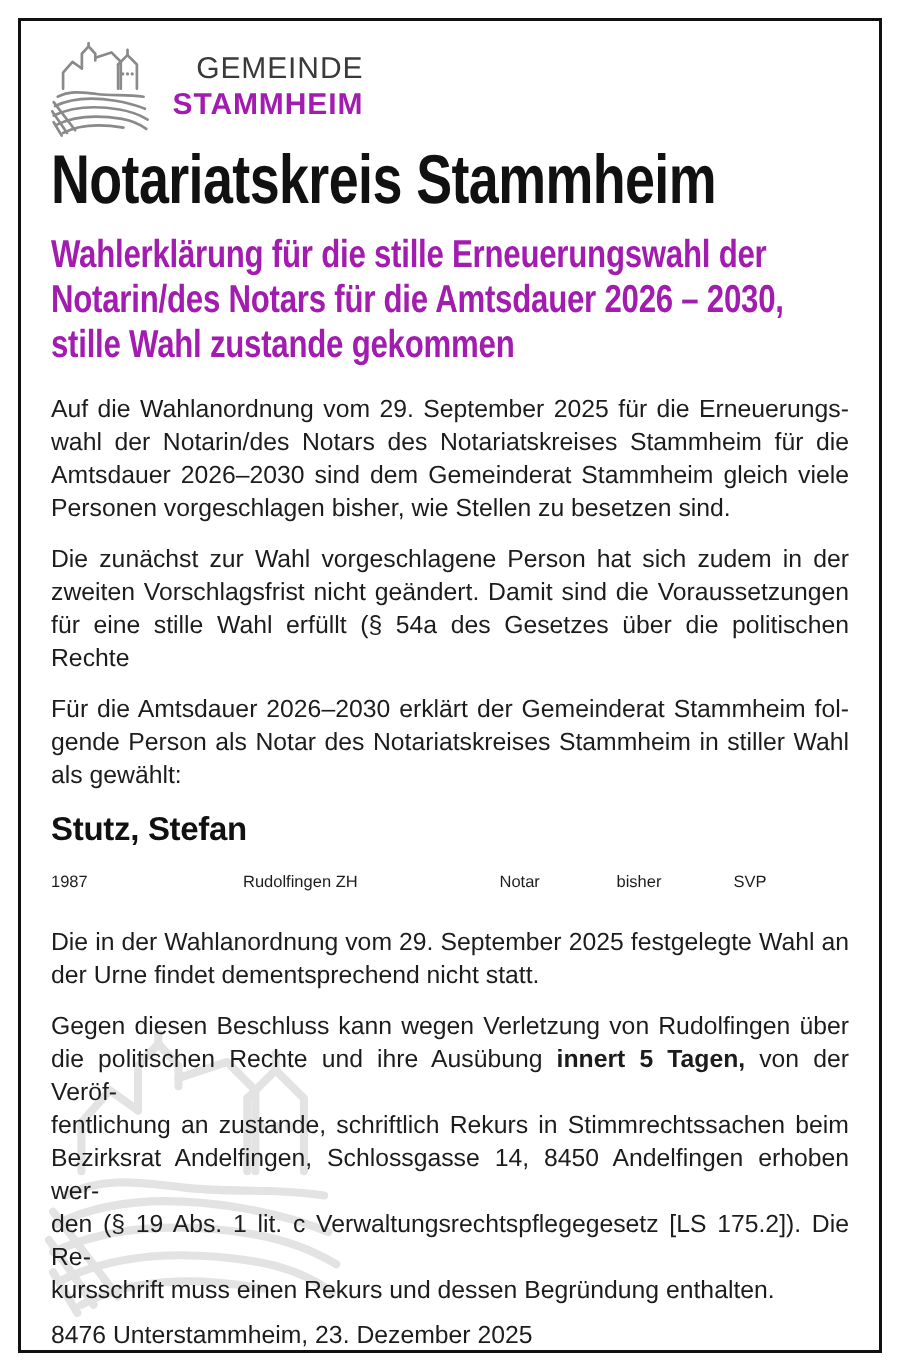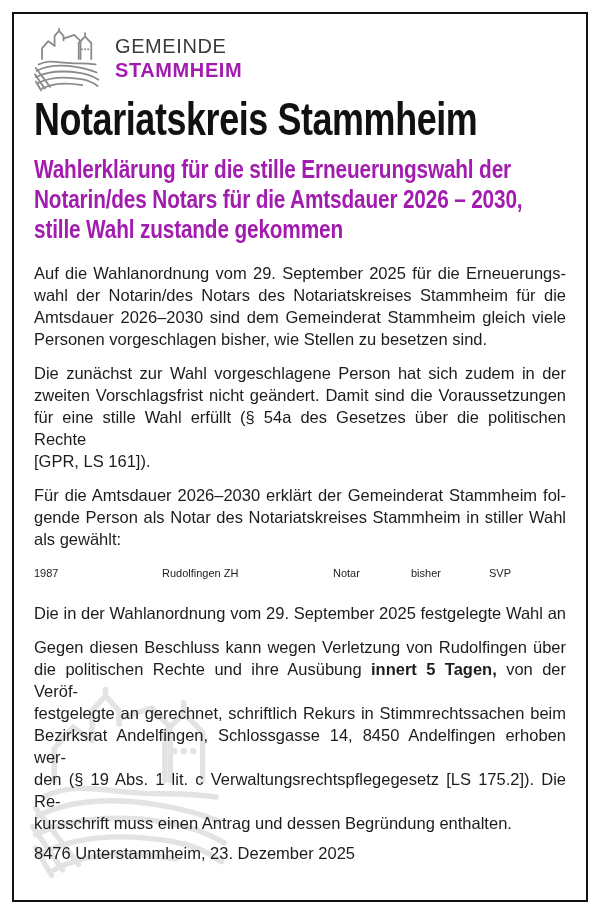--- a/index.html
+++ b/index.html
@@ -33,21 +33,21 @@
     height: 195px;
     color: #e3e3e3;
     z-index: 0;
   }
 
   .content { position: relative; z-index: 1; }
 
   
   .logo-row { display: flex; align-items: flex-start; gap: 13px; height: 66px; }
   .logo-icon { width: 68px; height: 66px; color: #8a8a8a; flex: none; }
-  .logo-text { padding-top: 7px; }
+  .logo-text { padding-top: 7px; text-align: right; }
   .lw1 { font-size: 20px; line-height: 24px; color: #3a3a3a; letter-spacing: 0.6px; }
   .lw2 { font-size: 20px; line-height: 24px; color: #a21caf; font-weight: 700; letter-spacing: 0.6px; }
 
   
   .cx { display: inline-block; transform-origin: 0 60%; white-space: nowrap; }
   h1 { margin: 4px 0 0 0; height: 44px; line-height: 44px; color: #111; }
   h1 .cx { transform: scaleX(0.78); font-size: 46px; font-weight: 700; letter-spacing: -0.5px; }
   h2 { margin: 13px 0 18px 0; color: #a21caf; }
   .sline { height: 30px; line-height: 30px; white-space: nowrap; }
   h2 .cx { transform: scaleX(0.80); font-size: 26px; font-weight: 700; letter-spacing: -0.2px; }
@@ -125,48 +125,49 @@
           <div class="tl"><span>Auf die Wahlanordnung vom 29. September 2025 für die Erneuerungs-</span></div>
           <div class="tl"><span>wahl der Notarin/des Notars des Notariatskreises Stammheim für die</span></div>
           <div class="tl"><span>Amtsdauer 2026–2030 sind dem Gemeinderat Stammheim gleich viele</span></div>
           <div class="tl last"><span>Personen vorgeschlagen bisher, wie Stellen zu besetzen sind.</span></div>
         </div>
 
       <div class="para">
           <div class="tl"><span>Die zunächst zur Wahl vorgeschlagene Person hat sich zudem in der</span></div>
           <div class="tl"><span>zweiten Vorschlagsfrist nicht geändert. Damit sind die Voraussetzungen</span></div>
           <div class="tl"><span>für eine stille Wahl erfüllt (§ 54a des Gesetzes über die politischen Rechte</span></div>
-          <div class="tl last"><span>[GPR, LS 161]).</span></div>
         </div>
 
       <div class="para">
           <div class="tl"><span>Für die Amtsdauer 2026–2030 erklärt der Gemeinderat Stammheim fol-</span></div>
           <div class="tl"><span>gende Person als Notar des Notariatskreises Stammheim in stiller Wahl</span></div>
           <div class="tl last"><span>als gewählt:</span></div>
         </div>
 
+      <h3>Stutz, Stefan</h3>
 
       <div class="cand-row">
         <span class="cc-year">1987</span>
         <span class="cc-place">Rudolfingen ZH</span>
         <span class="cc-prof">Notar</span>
         <span class="cc-status">bisher</span>
         <span class="cc-party">SVP</span>
       </div>
 
       <div class="para">
           <div class="tl"><span>Die in der Wahlanordnung vom 29. September 2025 festgelegte Wahl an</span></div>
+          <div class="tl last"><span>der Urne findet dementsprechend nicht statt.</span></div>
         </div>
 
       <div class="para rekurs">
           <div class="tl"><span>Gegen diesen Beschluss kann wegen Verletzung von Rudolfingen über</span></div>
           <div class="tl"><span>die politischen Rechte und ihre Ausübung </span><span class="b">innert 5 Tagen,</span><span> von der Veröf-</span></div>
-          <div class="tl"><span>festgelegte an gerechnet, schriftlich Rekurs in Stimmrechtssachen beim</span></div>
+          <div class="tl"><span>fentlichung an zustande, schriftlich Rekurs in Stimmrechtssachen beim</span></div>
           <div class="tl"><span>Bezirksrat Andelfingen, Schlossgasse 14, 8450 Andelfingen erhoben wer-</span></div>
           <div class="tl"><span>den (§ 19 Abs. 1 lit. c Verwaltungsrechtspflegegesetz [LS 175.2]). Die Re-</span></div>
-          <div class="tl last"><span>kursschrift muss einen Antrag und dessen Begründung enthalten.</span></div>
+          <div class="tl last"><span>kursschrift muss einen Rekurs und dessen Begründung enthalten.</span></div>
         </div>
 
       <div class="dateline">8476 Unterstammheim, 23. Dezember 2025</div>
 
     </div>
   </div>
 </div>
 
 </body></html>

